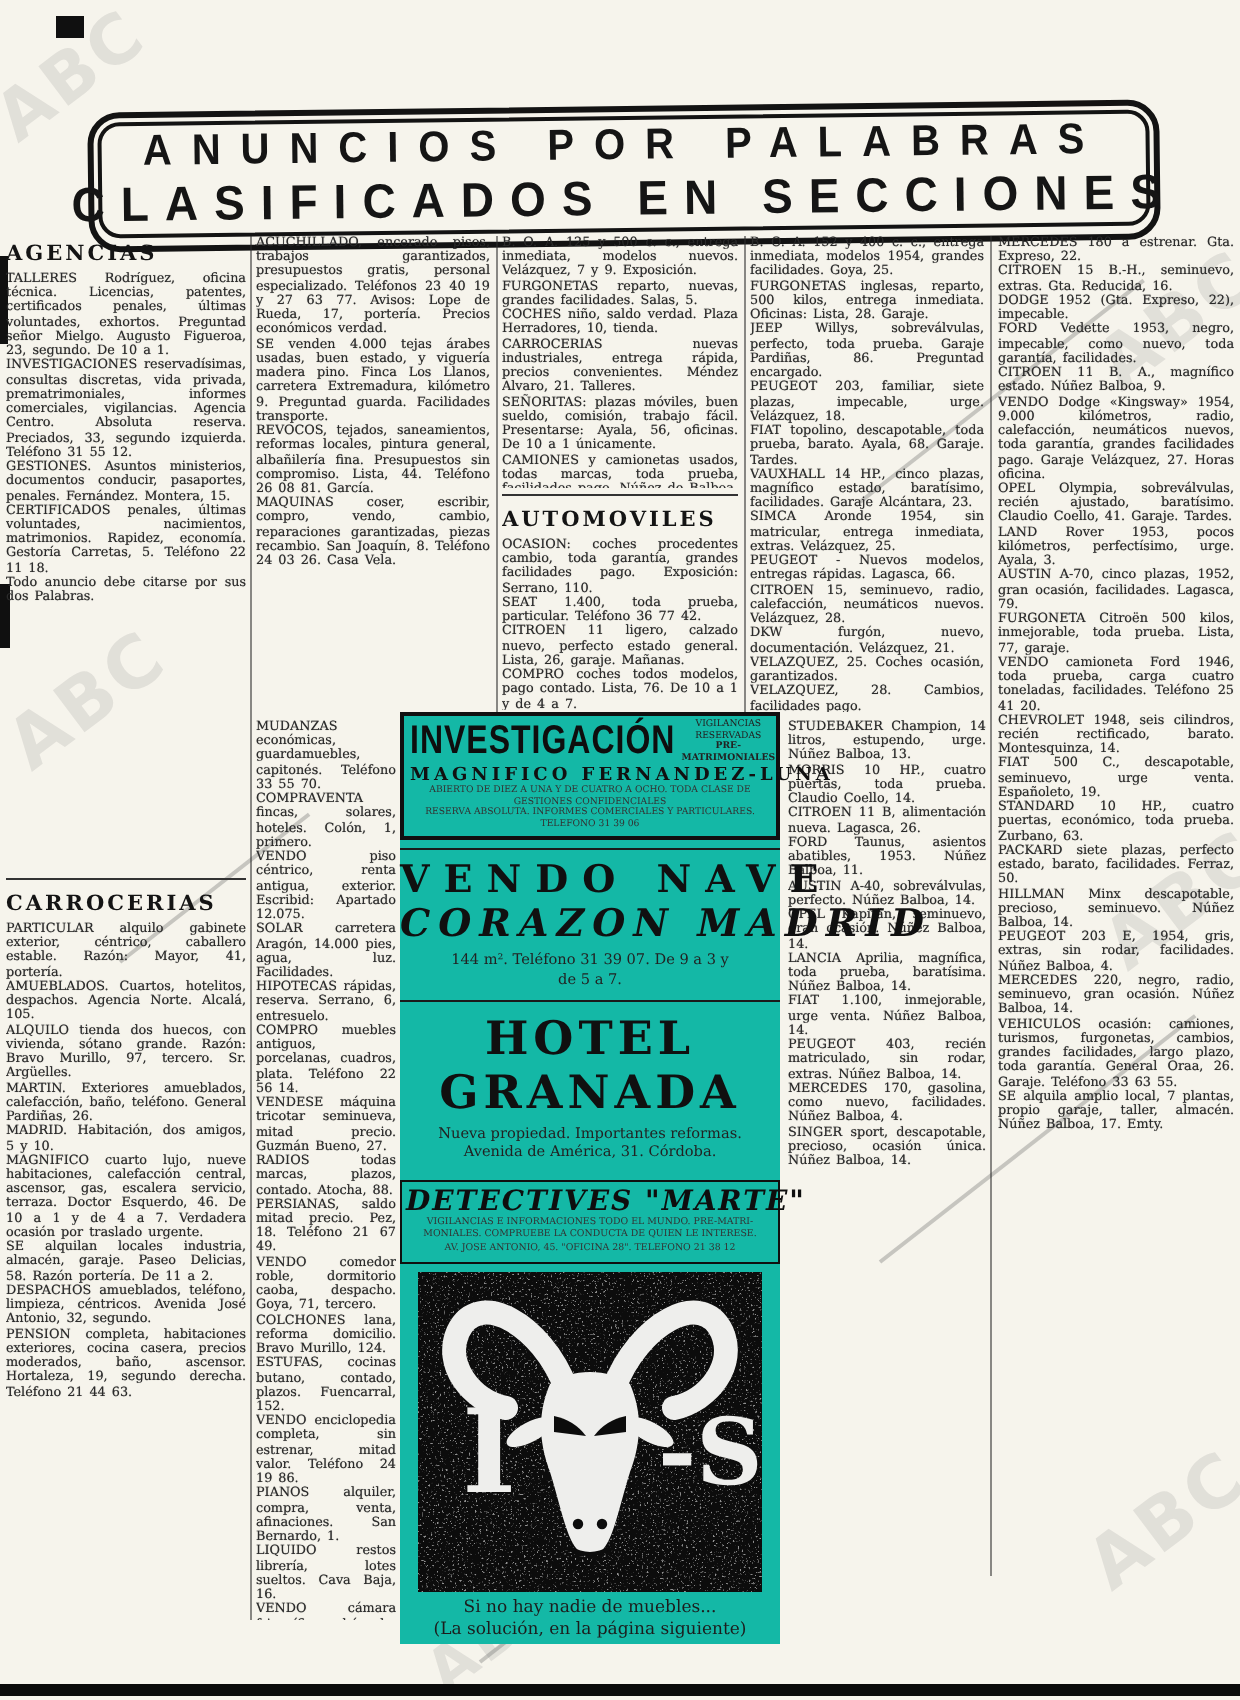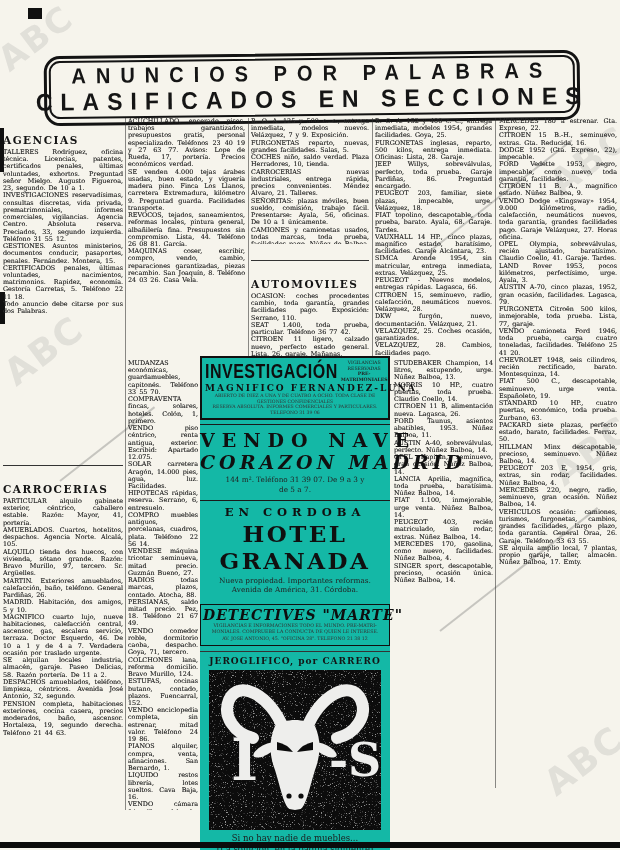--- a/index.html
+++ b/index.html
@@ -22,22 +22,22 @@
         display:flex;flex-direction:column;justify-content:center;align-items:center;}
   .hl1{font-family:"Liberation Sans",sans-serif;font-weight:bold;font-size:20px;
        letter-spacing:10px;color:#151515;transform:scaleY(1.08);white-space:nowrap;}
   .hl2{font-family:"Liberation Sans",sans-serif;font-weight:bold;font-size:23px;
        letter-spacing:8px;color:#151515;transform:scaleY(1.05);white-space:nowrap;margin-top:1px;}
   
   .col{position:absolute;overflow:hidden;}
   .ads{font-size:6.4px;line-height:1.13;text-align:justify;white-space:pre-line;
        word-spacing:1px;color:#2b2b2b;text-shadow:0 0 .4px rgba(20,20,20,.55);}
   .sec{font-size:10.5px;font-weight:bold;letter-spacing:1.5px;color:#141414;
-       margin:16px 0 3px 0;font-family:"DejaVu Serif",serif;}
-  .sec.rule{border-top:1px solid #333;padding-top:17px;}
+       margin:3px 0 3px 0;font-family:"DejaVu Serif",serif;}
+  .sec.rule{border-top:1px solid #333;padding-top:6px;}
   .vline{position:absolute;width:1px;background:rgba(45,45,45,.55);}
   
   .center{position:absolute;left:200px;top:356px;width:190px;background:#14b8a6;}
   .invbox{border:2.5px solid #101010;padding:2px 3px;}
   .invrow{display:flex;align-items:flex-start;}
   .invtitle{font-family:"Liberation Sans",sans-serif;font-weight:bold;font-size:16px;
             letter-spacing:.5px;transform:scaleY(1.25);transform-origin:left top;
             color:#0e0e0e;white-space:nowrap;}
   .invside{font-size:4.6px;line-height:1.2;text-align:center;flex:1;margin-left:3px;
            text-transform:uppercase;color:#222;}
@@ -221,36 +221,34 @@
     <div class="blk" style="margin-top:4px;">
       <div class="big1">VENDO NAVE</div>
       <div class="big2">CORAZON MADRID</div>
       <div class="det">
         <span>144 m². Teléfono 31 39 07. De 9 a 3 y</span><br>
         <span>de 5 a 7.</span>
       </div>
     </div>
 
     <div class="blk">
-      <div class="med1">EN CORDOBA</div>
       <div class="med2">HOTEL GRANADA</div>
       <div class="det">
         <span>Nueva propiedad. Importantes reformas.</span><br>
         <span>Avenida de América, 31. Córdoba.</span>
       </div>
     </div>
 
     <div class="detbox">
       <div class="dettitle">DETECTIVES "MARTE"</div>
       <div class="dettiny">VIGILANCIAS E INFORMACIONES TODO EL MUNDO. PRE-MATRI-</div>
       <div class="dettiny">MONIALES. COMPRUEBE LA CONDUCTA DE QUIEN LE INTERESE.</div>
       <div class="dettiny">AV. JOSE ANTONIO, 45. "OFICINA 28". TELEFONO 21 38 12</div>
     </div>
 
-    <div class="jtitle">JEROGLIFICO, por CARRERO</div>
 
     <div class="bull">
       <svg width="172" height="160" viewBox="0 0 172 160">
         <defs>
           <filter id="grain" x="0" y="0" width="100%" height="100%">
             <feTurbulence type="fractalNoise" baseFrequency="0.9" numOctaves="2" seed="7" result="t"></feTurbulence>
             <feColorMatrix in="t" type="matrix" values="0 0 0 0 1  0 0 0 0 1  0 0 0 0 1  0 0 0 7 -4.4"></feColorMatrix>
           </filter>
         </defs>
         <rect width="172" height="160" fill="#0c0c0c"></rect>

